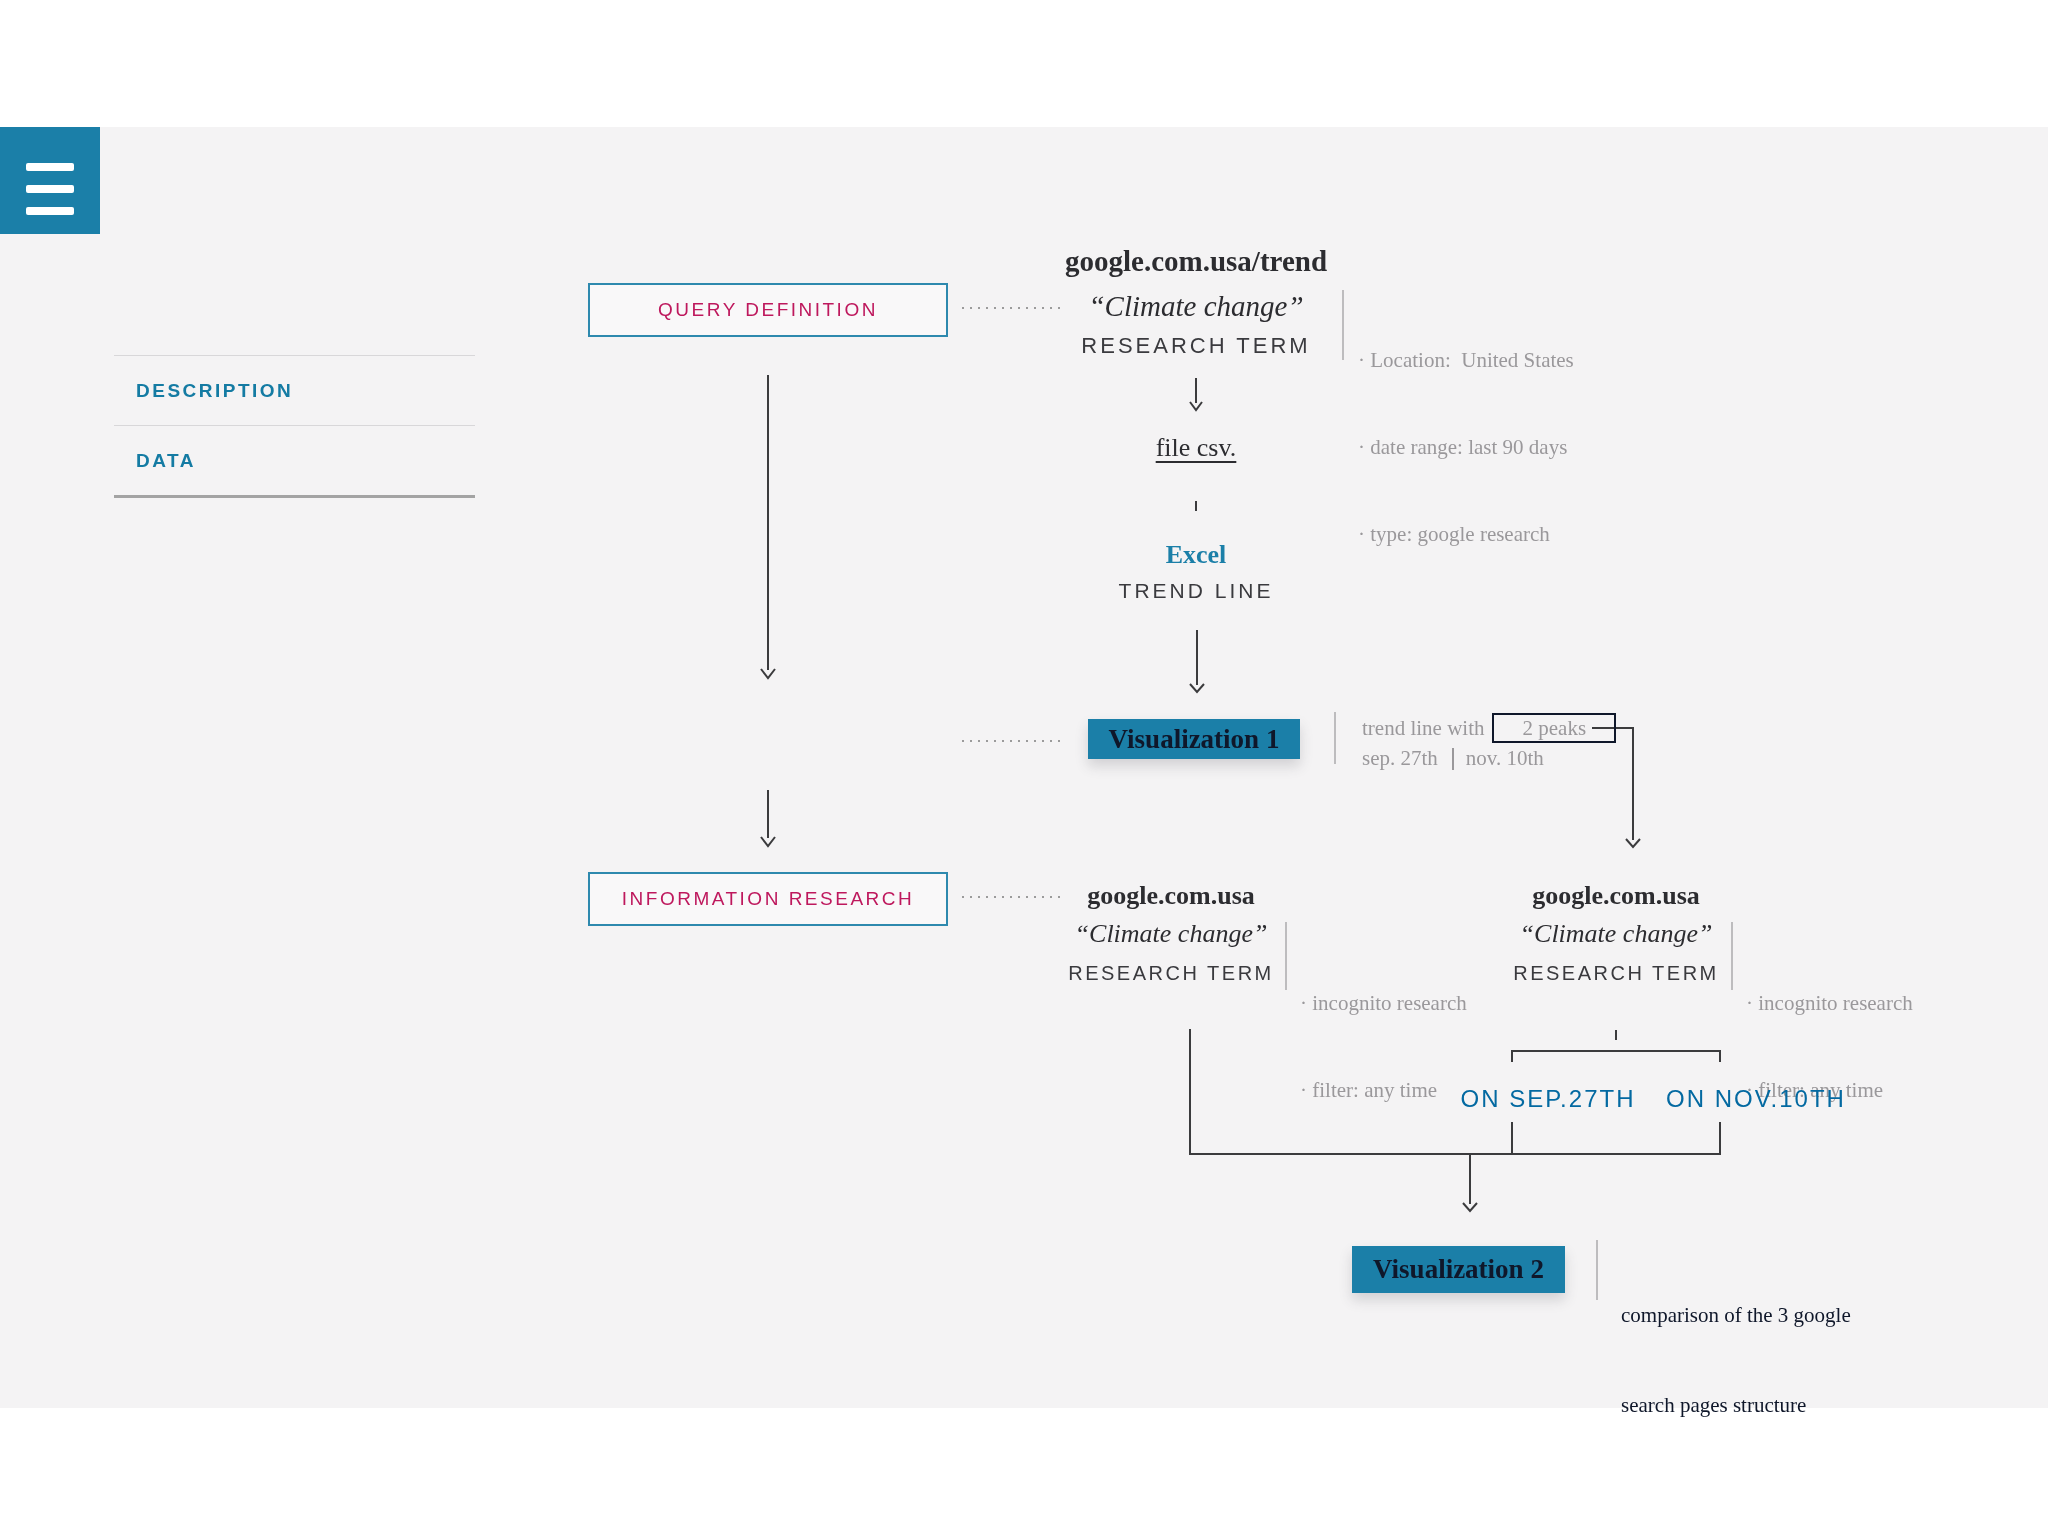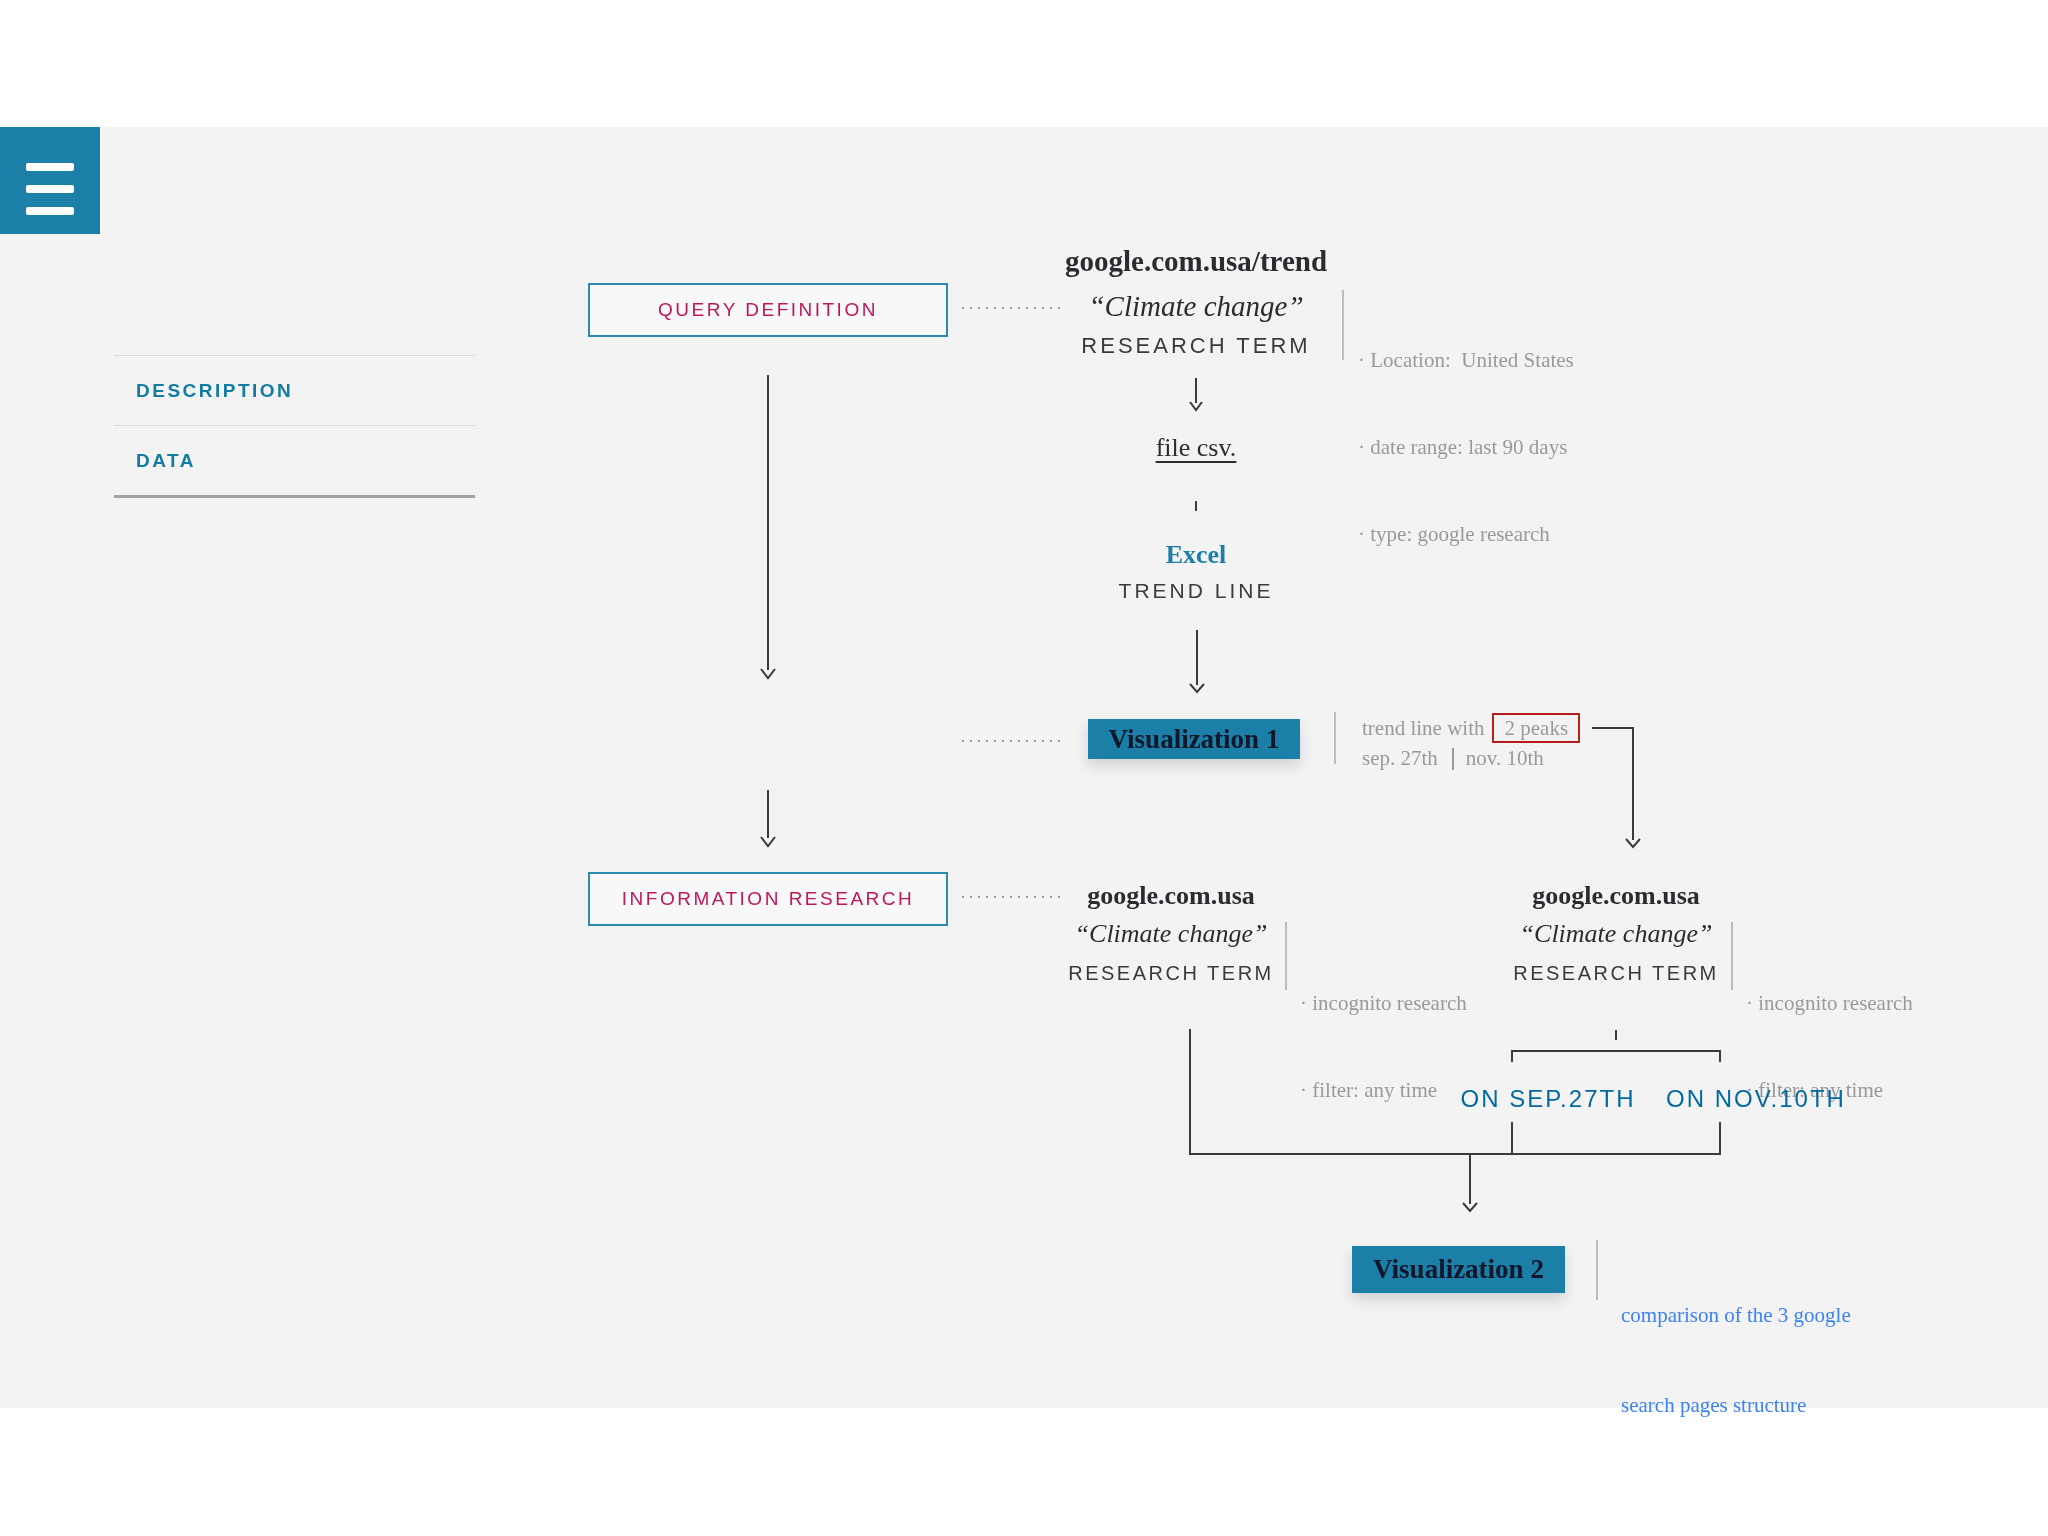--- a/index.html
+++ b/index.html
@@ -41,30 +41,30 @@
   .t-slabel{font-size:21px;letter-spacing:3px;color:#3a3a3e;}
 
   .viz-box{position:absolute;background:#1b7fa8;color:#0f172a;display:flex;align-items:center;justify-content:center;
            font-family:"Liberation Serif","DejaVu Serif",serif;font-weight:700;font-size:27px;
            box-shadow:0 7px 12px rgba(60,60,70,0.18);}
   .viz1{left:1088px;top:719px;width:212px;height:40px;}
   .viz2{left:1352px;top:1246px;width:213px;height:47px;}
 
   .gnote{font-family:"Liberation Serif","DejaVu Serif",serif;font-size:21px;color:#9a989b;}
   .note-row{position:absolute;display:flex;align-items:center;white-space:nowrap;}
-  .peaks-box{display:inline-block;border:2px solid #b91c1c;color:#9a989b;padding:0 10px;margin-left:8px;line-height:26px;}
+  .peaks-box{display:inline-block;border:2px solid #0f172a;color:#9a989b;padding:0 28px;margin-left:8px;line-height:26px;}
   .vbar{display:inline-block;width:0;height:22px;border-left:2px solid #9a989b;margin:0 12px 0 14px;}
 
   .r-url{font-weight:700;font-size:26px;color:#2c2c30;}
   .r-query{font-style:italic;font-size:26px;color:#2c2c30;}
   .r-label{font-size:20px;letter-spacing:2.5px;color:#3a3a3e;}
 
   .branch-label{font-size:24px;letter-spacing:2px;color:#0369a1;margin-left:36px;}
   .viz2-note{position:absolute;left:1621px;top:1240px;font-family:"Liberation Serif","DejaVu Serif",serif;
-             font-size:21px;line-height:30px;color:#3b82f6;white-space:pre-wrap;}
+             font-size:21px;line-height:30px;color:#0f172a;white-space:pre-wrap;}
 </style>
 </head>
 <body>
 
 <div class="stage">
   <div class="content-bg"></div>
 
   <div class="menu-btn">
     <span>
       <span class="menu-bar b1"></span>

